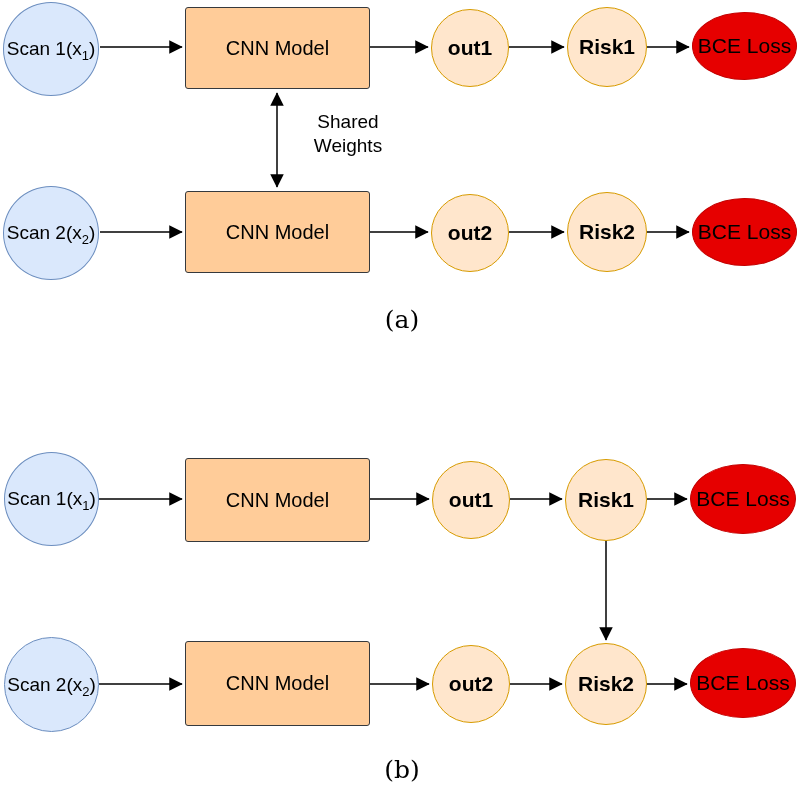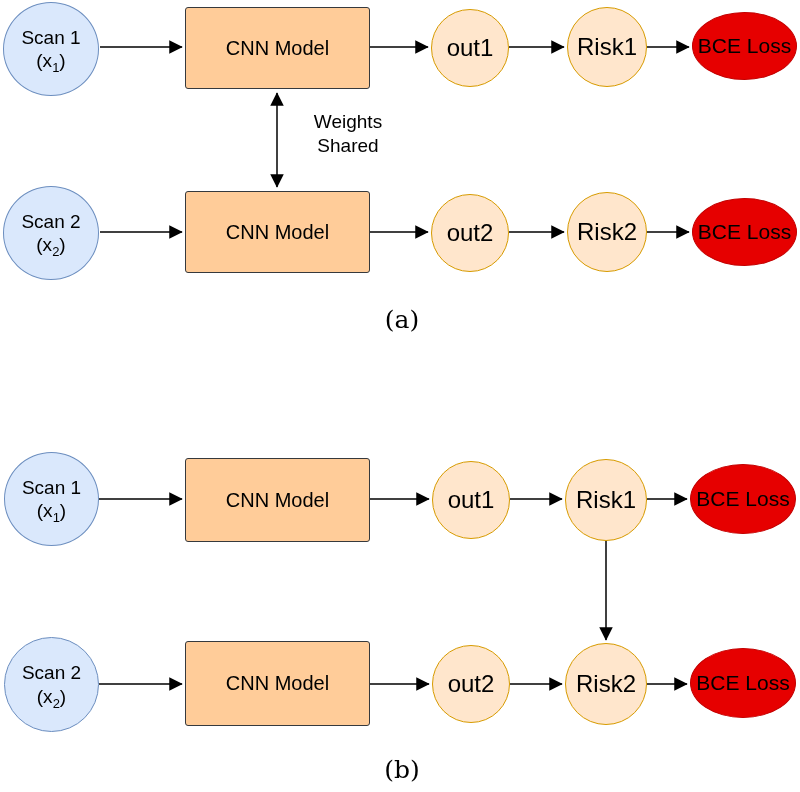--- a/index.html
+++ b/index.html
@@ -8,21 +8,21 @@
     width: 800px;
     height: 792px;
     background: #ffffff;
     font-family: "Liberation Sans", sans-serif;
     color: #000000;
     overflow: hidden;
   }
   .node {
     position: absolute;
     display: flex;
-    flex-direction: column;
+    flex-direction: row;
     align-items: center;
     justify-content: center;
     text-align: center;
     box-sizing: border-box;
     line-height: 1.22;
   }
   .scan {
     background: var(--scan-fill, #DAE8FC);
     border: 1px solid var(--scan-stroke, #6C8EBF);
     border-radius: 50%;
@@ -36,22 +36,22 @@
   .cnn {
     background: var(--cnn-fill, #FFCC99);
     border: 1px solid var(--cnn-stroke, #36393D);
     border-radius: 3px;
     font-size: 20px;
   }
   .out {
     background: var(--out-fill, #FFE6CC);
     border: 1px solid var(--out-stroke, #D79B00);
     border-radius: 50%;
-    font-size: 24px;
-    font-weight: normal;
+    font-size: 21px;
+    font-weight: bold;
   }
   .loss {
     background: var(--loss-fill, #E60000);
     border: 1px solid var(--loss-stroke, #C30000);
     border-radius: 50%;
     font-size: 21px;
     color: #000000;
   }
   .shared-label {
     position: absolute;
@@ -130,22 +130,22 @@
     <div>out1</div>
   </div>
   <div class="node out" style="left:567px; top:7px; width:80px; height:80px;">
     <div>Risk1</div>
   </div>
   <div class="node loss" style="left:692px; top:12px; width:105px; height:68px;">
     <div>BCE Loss</div>
   </div>
 
   <div class="shared-label">
+    <div>Shared</div>
     <div>Weights</div>
-    <div>Shared</div>
   </div>
 
   <div class="node scan" style="left:3px; top:186px; width:96px; height:94px;">
     <div>Scan 2</div>
     <div>
       <span>(x</span><span class="sub">2</span><span>)</span>
     </div>
   </div>
   <div class="node cnn" style="left:185px; top:191px; width:185px; height:82px;">
     <div>CNN Model</div>

